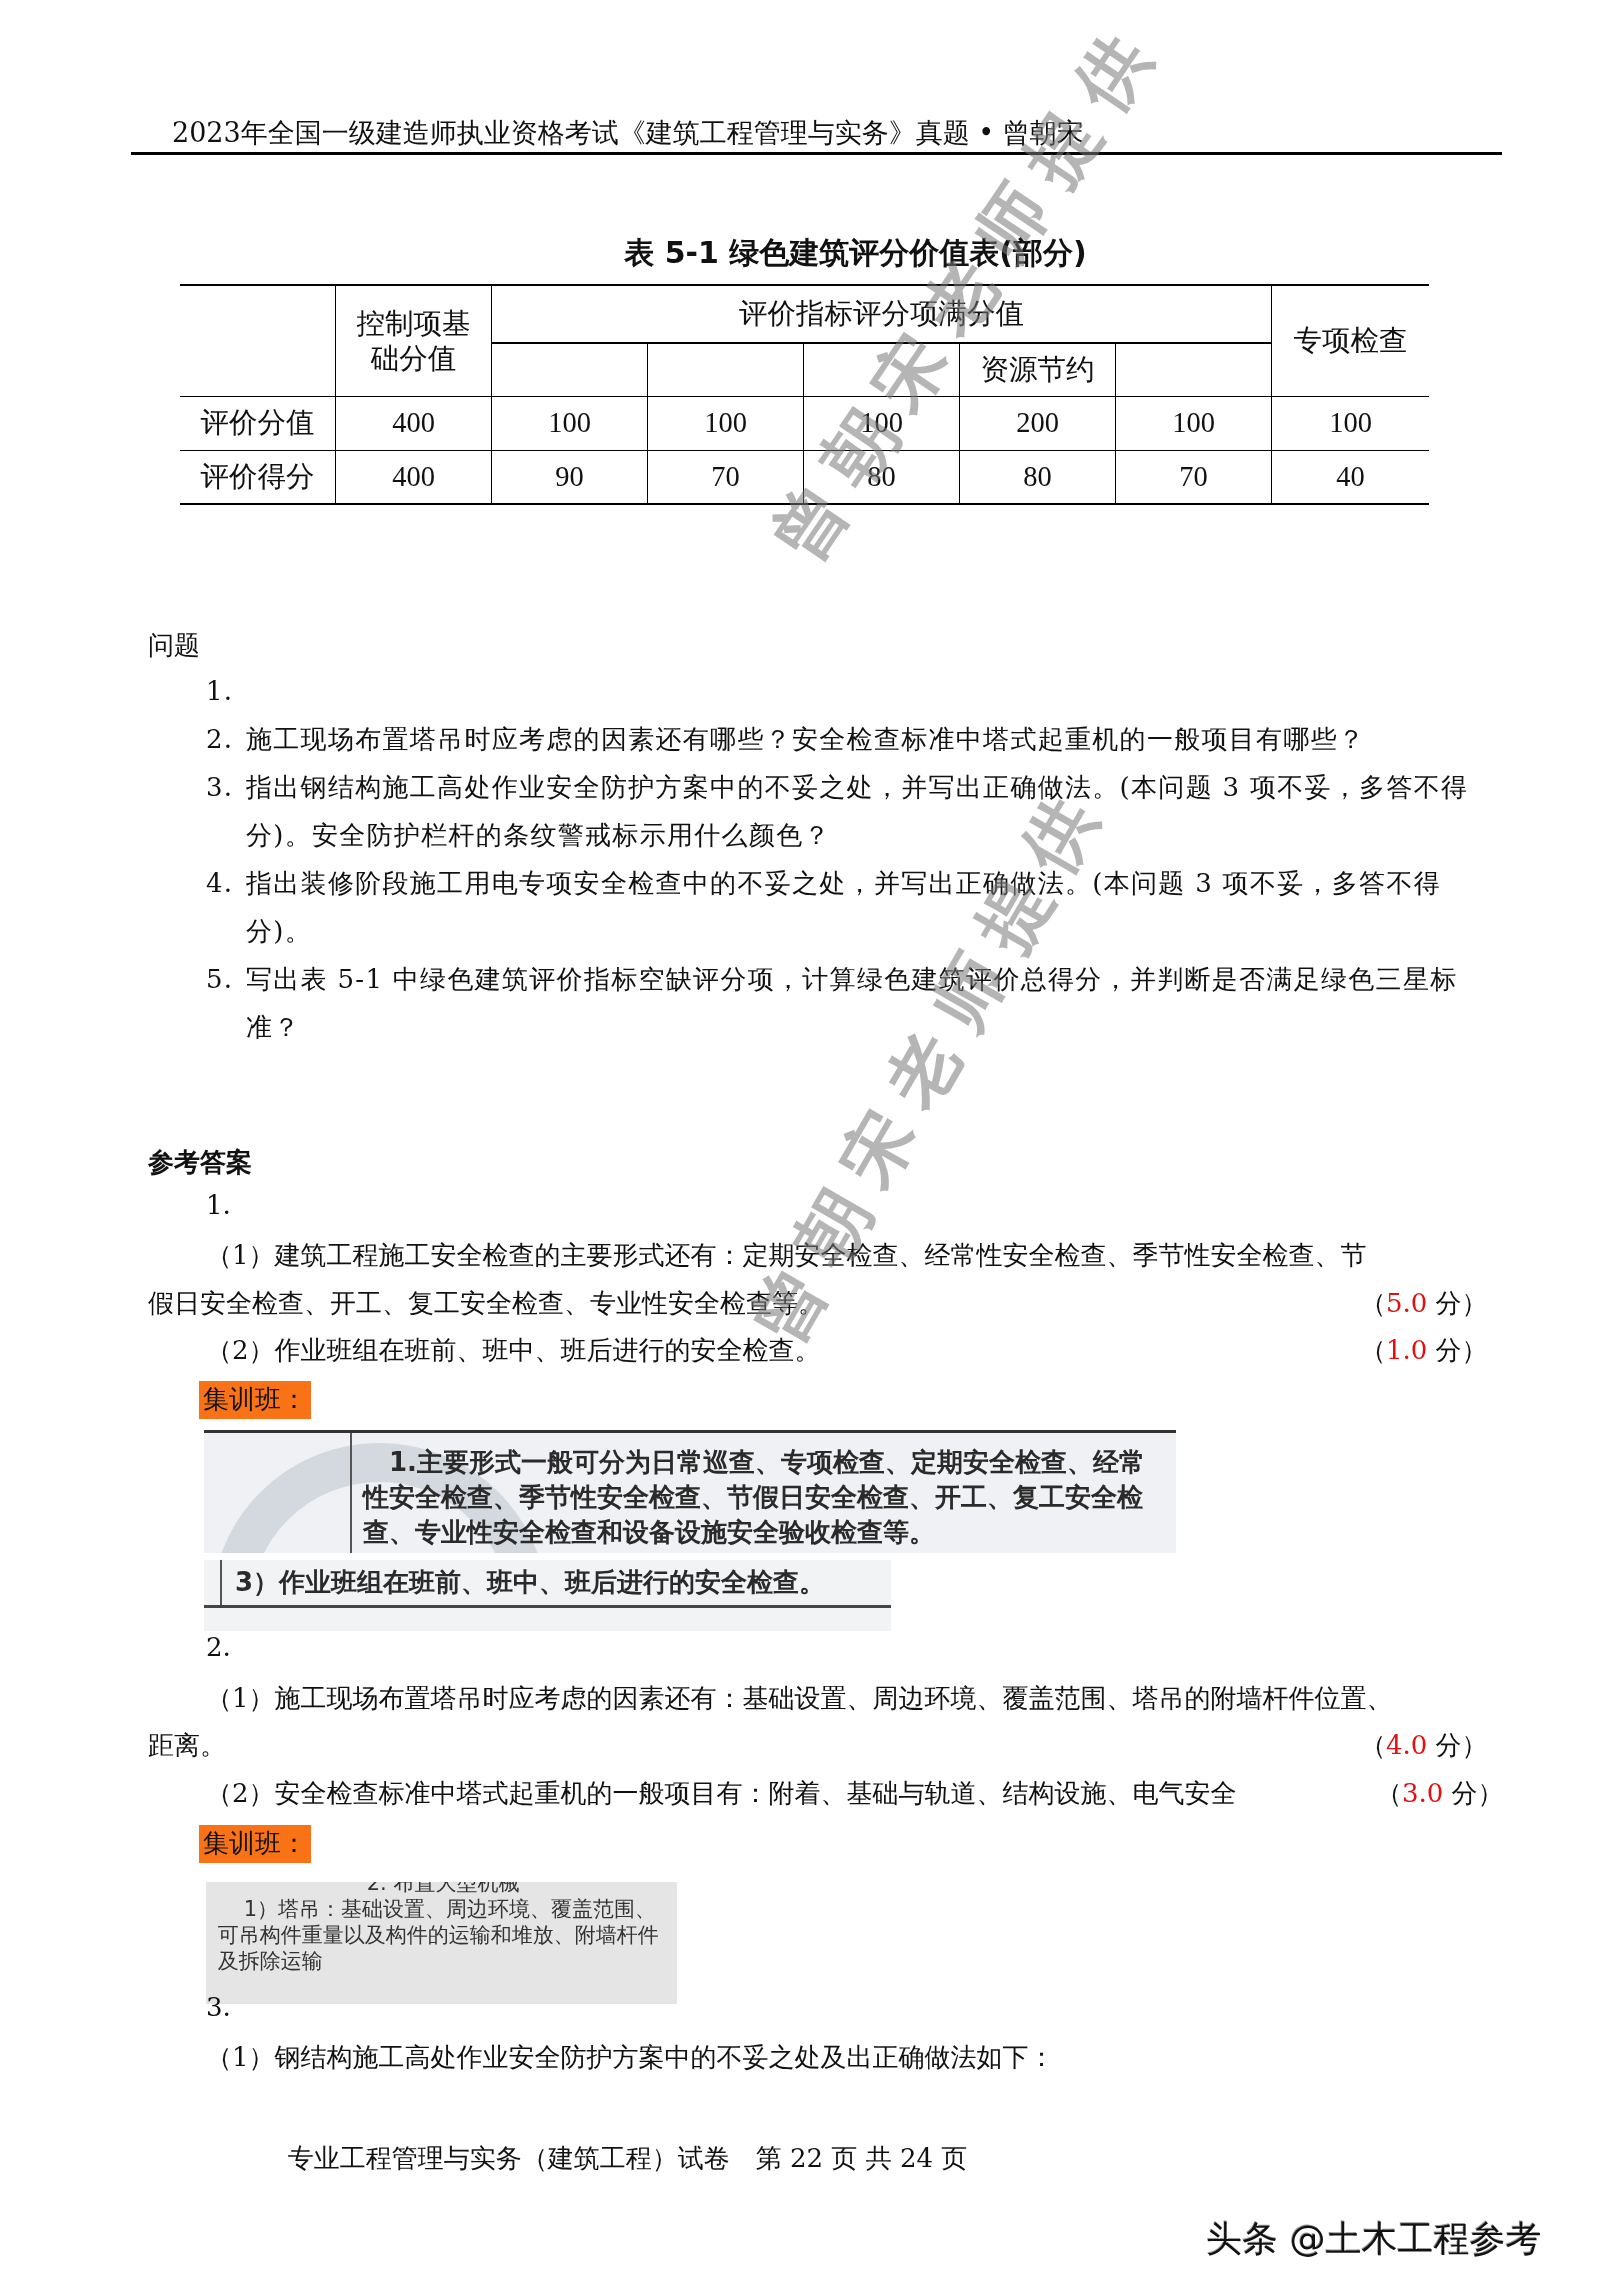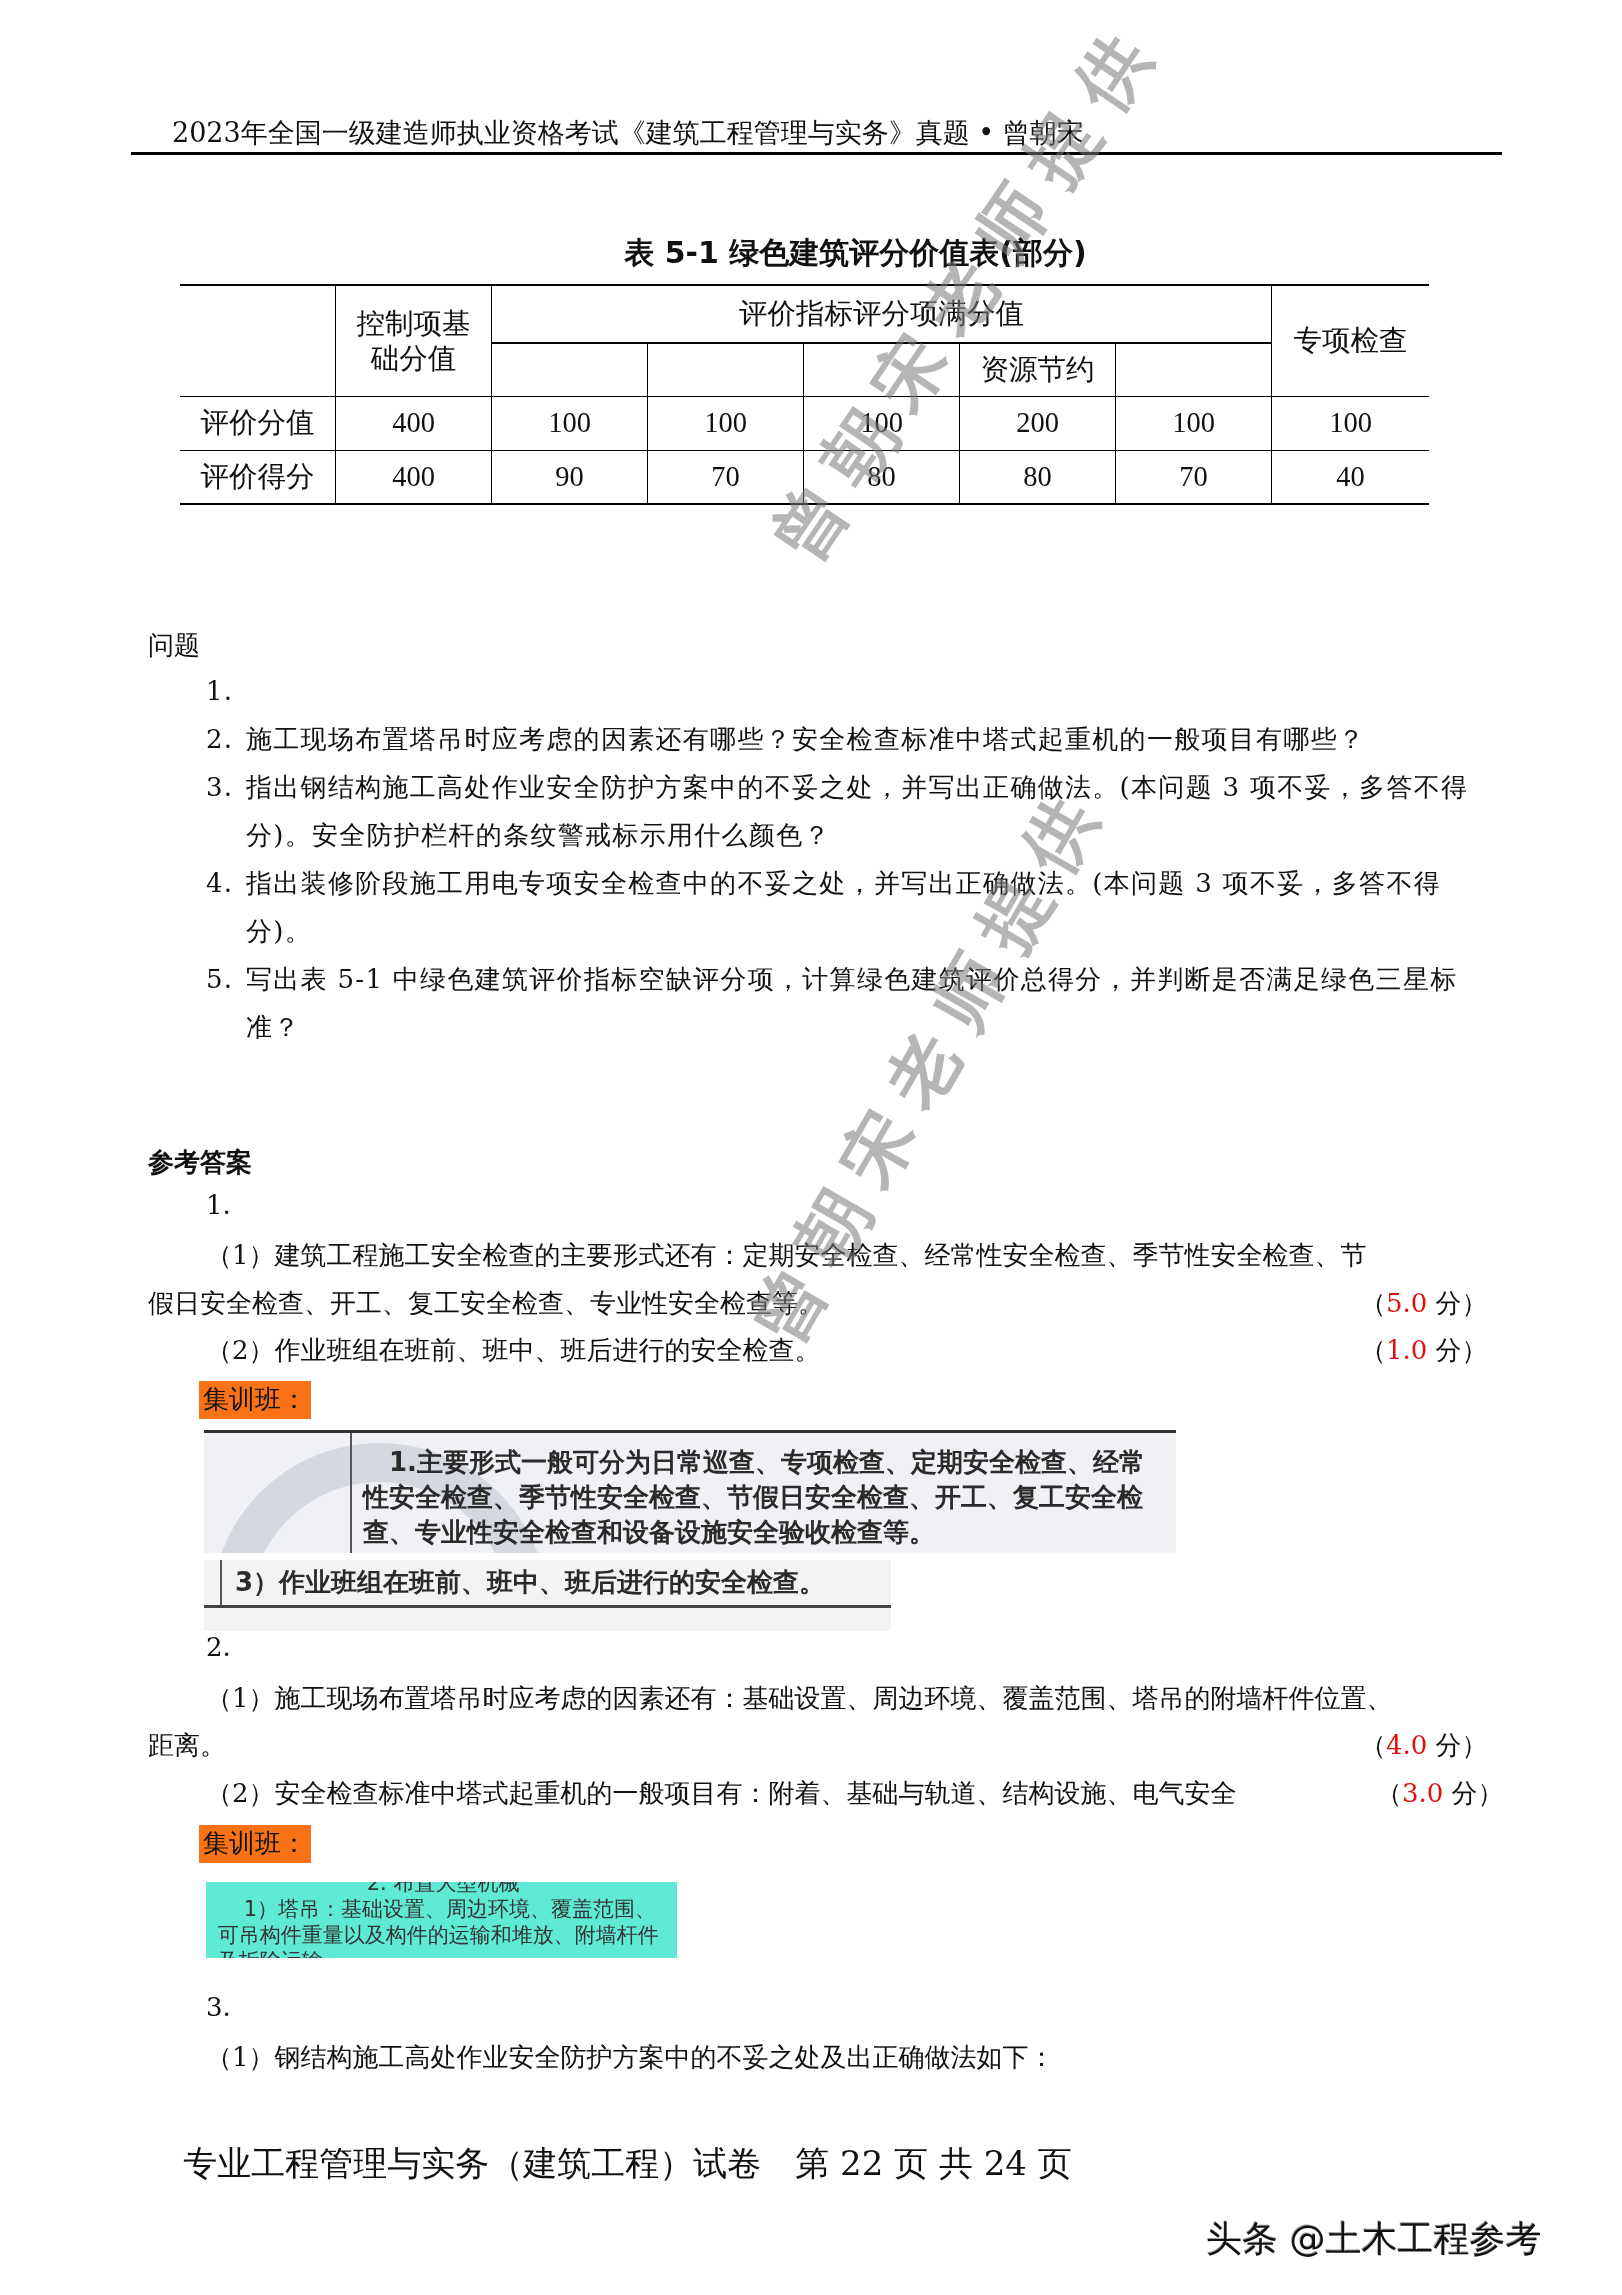--- a/index.html
+++ b/index.html
@@ -33,26 +33,26 @@
   .snip1 { left: 204px; top: 1430px; width: 972px; height: 120px; border-top: 3.9px solid #333; }
   .snip1 .vline { position: absolute; left: 146px; top: 0; width: 1.9px; height: 120px; background: #555; }
   .snip1 .txt { position: absolute; left: 159px; top: 11.7px; width: 803px; font-size: 26px; line-height: 35px; font-weight: bold; }
   .snip1 .txt .indent { padding-left: 26px; }
   .snip1 .deco { position: absolute; left: 6.5px; top: 9.7px; width: 259px; height: 259px; border-radius: 50%; border: 39px solid rgba(190,195,205,0.55); }
   .snip1b { left: 204px; top: 1560px; width: 687px; height: 71px; background: #f2f3f5; }
   .snip1b .rule { position: absolute; left: 0; top: 45px; width: 687px; height: 3.2px; background: #444; }
   .snip1b .vline { position: absolute; left: 16px; top: 0; width: 1.9px; height: 45px; background: #555; }
   .snip1b .txt { position: absolute; left: 31px; top: 5.2px; font-size: 26px; font-weight: bold; white-space: nowrap; }
 
-  .snip2 { left: 206px; top: 1882px; width: 471px; height: 76px; background: #5eead4; }
+  .snip2 { left: 206px; top: 1882px; width: 471px; height: 122px; background: #e5e5e5; }
   .snip2 .txt { position: absolute; left: 11.7px; top: 0; width: 453px; font-size: 21px; line-height: 26px; color: #333; }
 
   .watermark { color: rgba(120,120,120,0.55); font-family: "DejaVu Serif", serif; font-weight: bold; font-size: 71px; letter-spacing: 19.4px; white-space: nowrap; transform-origin: left center; }
 
-  .footer { left: 0; width: 1294px; top: 2141px; text-align: center; font-size: 34px; }
+  .footer { left: 0; width: 1294px; top: 2141px; text-align: center; font-size: 26px; }
   .footer span { margin-left: -39px; }
   .credit { left: 1206px; top: 2215px; font-size: 36px; font-family: "DejaVu Sans", "Liberation Sans", sans-serif; color: #111; text-shadow: 1.3px 1.3px 0 #fff, -0.6px -0.6px 0 #999; }
 </style>
 </head>
 <body>
 
 <div class="abs header-text">2023年全国一级建造师执业资格考试《建筑工程管理与实务》真题 • 曾朝宋</div>
 <div class="abs header-rule"></div>
 
 <div class="abs table-title"><span>表 5-1 绿色建筑评分价值表(部分)</span></div>

